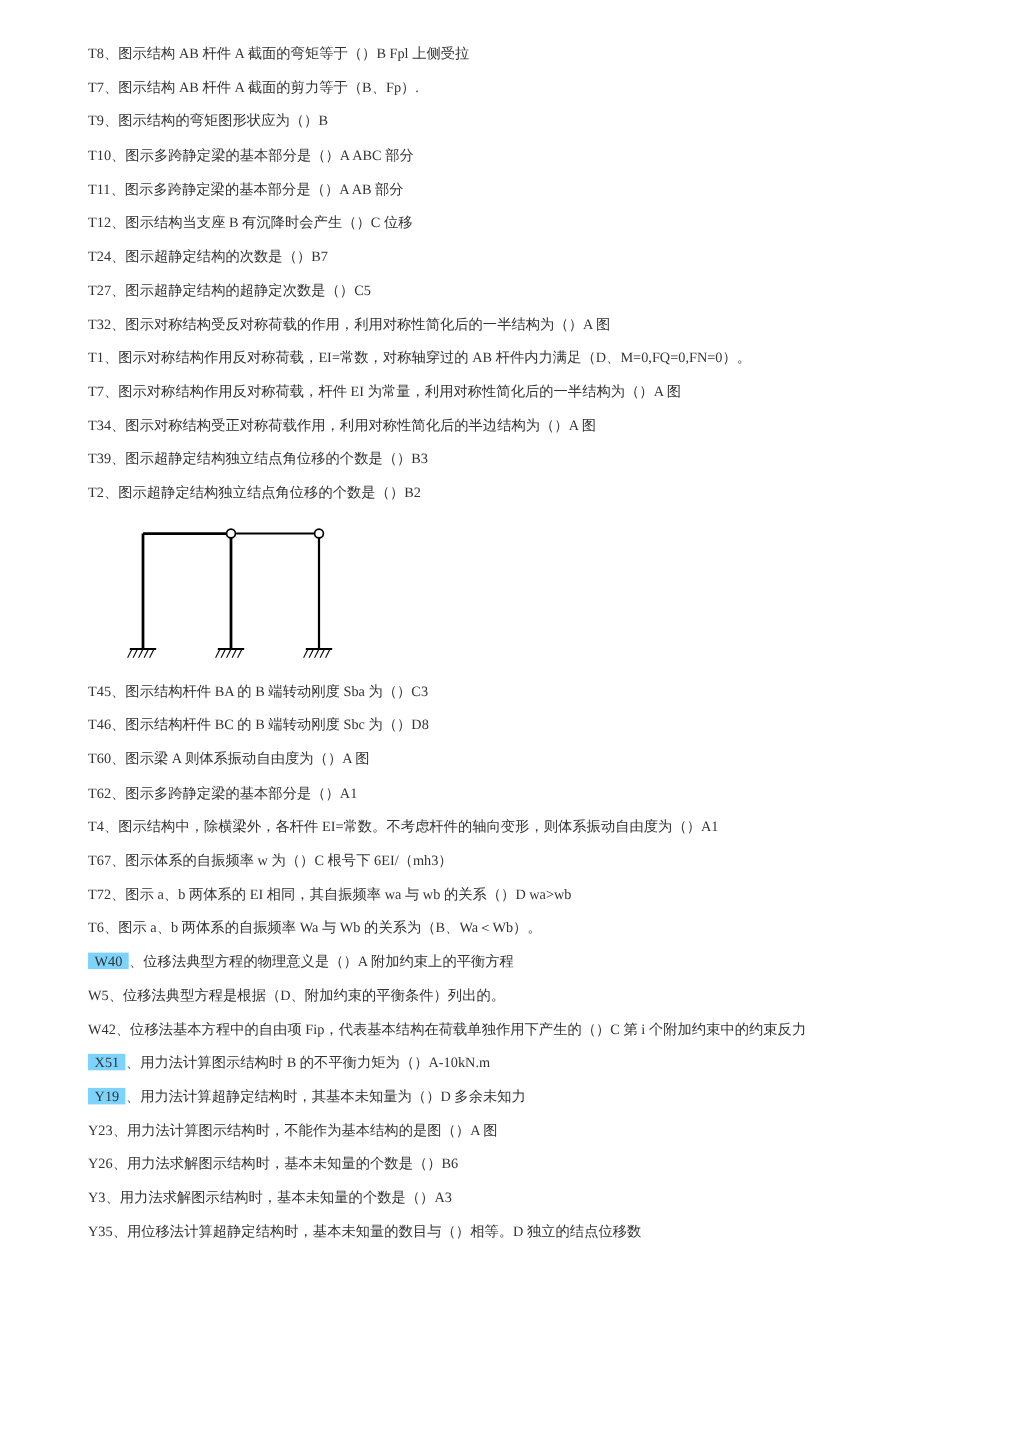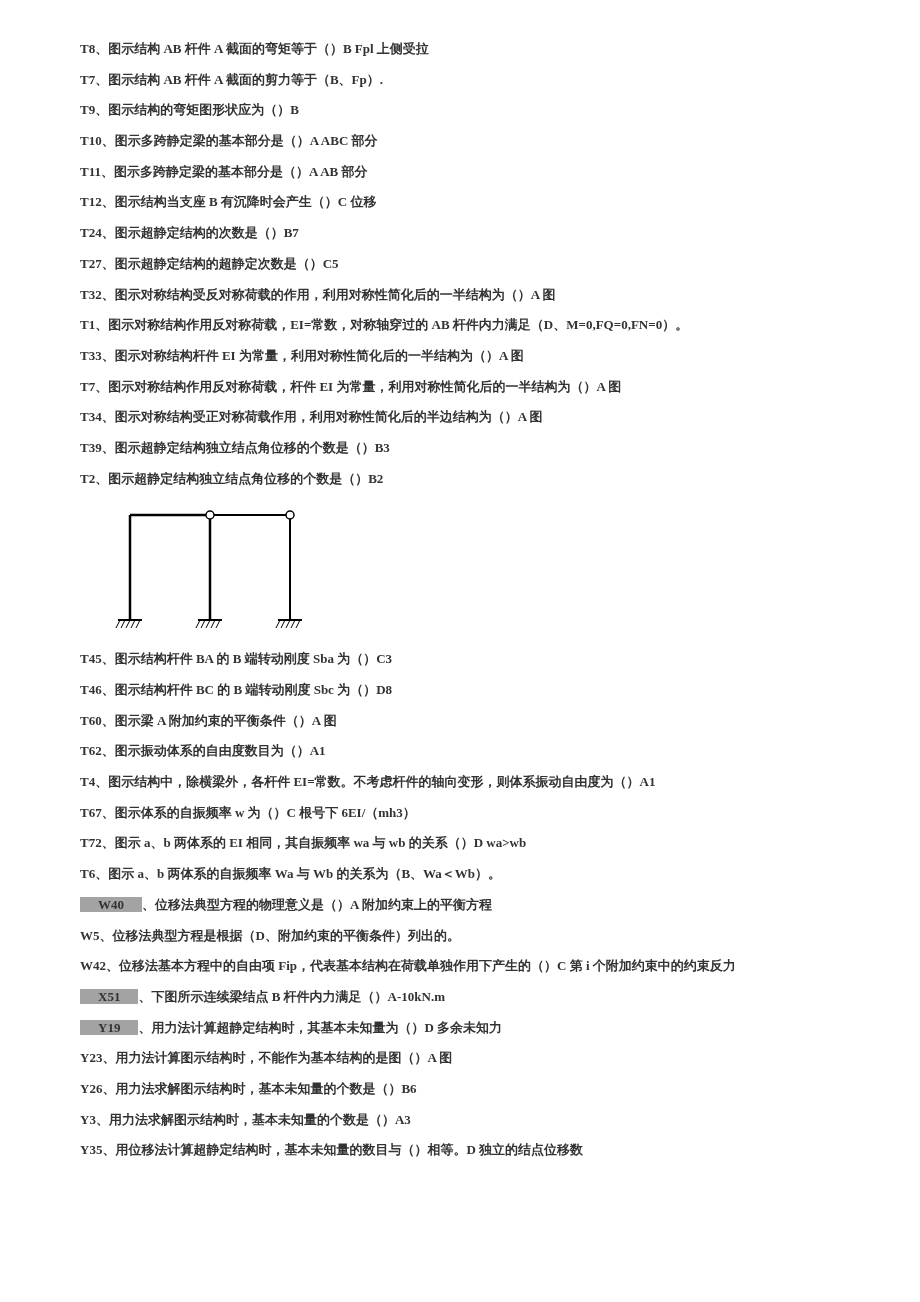--- a/index.html
+++ b/index.html
@@ -12,26 +12,25 @@
       background: #ffffff;
       font-family: "SimSun", "宋体", serif;
       font-size: 13px;
       color: #333333;
       padding: 40px 80px 40px 80px;
       line-height: 1.4;
     }
     .line {
       margin-bottom: 12.5px;
       white-space: nowrap;
-      font-weight: bold;
     }
     .highlight {
       display: inline;
-      background: #a3a3a3;
-      padding: 0 18px;
+      background: #7dd3fc;
+      padding: 0 6px;
     }
     .diagram {
       margin: 10px 0 15px 30px;
       width: 200px;
       height: 135px;
     }
   </style>
 </head>
 <body>
 
@@ -39,21 +38,20 @@
     <div class="line">T8、图示结构 AB 杆件 A 截面的弯矩等于（）B  Fpl 上侧受拉</div>
     <div class="line">T7、图示结构 AB 杆件 A 截面的剪力等于（B、Fp）.</div>
     <div class="line">T9、图示结构的弯矩图形状应为（）B</div>
     <div class="line">T10、图示多跨静定梁的基本部分是（）A   ABC 部分</div>
     <div class="line">T11、图示多跨静定梁的基本部分是（）A   AB 部分</div>
     <div class="line">T12、图示结构当支座 B 有沉降时会产生（）C 位移</div>
     <div class="line">T24、图示超静定结构的次数是（）B7</div>
     <div class="line">T27、图示超静定结构的超静定次数是（）C5</div>
     <div class="line">T32、图示对称结构受反对称荷载的作用，利用对称性简化后的一半结构为（）A 图</div>
     <div class="line">T1、图示对称结构作用反对称荷载，EI=常数，对称轴穿过的 AB 杆件内力满足（D、M=0,FQ=0,FN=0）。</div>
-    <div class="line">T33、图示对称结构杆件 EI 为常量，利用对称性简化后的一半结构为（）A 图</div>
     <div class="line">T7、图示对称结构作用反对称荷载，杆件 EI 为常量，利用对称性简化后的一半结构为（）A 图</div>
     <div class="line">T34、图示对称结构受正对称荷载作用，利用对称性简化后的半边结构为（）A 图</div>
     <div class="line">T39、图示超静定结构独立结点角位移的个数是（）B3</div>
     <div class="line">T2、图示超静定结构独立结点角位移的个数是（）B2</div>
     <div class="diagram">
 <svg viewBox="0 0 200 135" width="200" height="135">
   <line x1="20" y1="15" x2="20" y2="120" stroke="#000" stroke-width="2.5"></line>
   <line x1="20" y1="15" x2="100" y2="15" stroke="#000" stroke-width="2.5"></line>
   <line x1="100" y1="15" x2="100" y2="120" stroke="#000" stroke-width="2.5"></line>
   <line x1="100" y1="15" x2="180" y2="15" stroke="#000" stroke-width="2"></line>
@@ -81,28 +79,28 @@
     <line x1="168" y1="120" x2="192" y2="120" stroke-width="2"></line>
     <line x1="170" y1="120" x2="166" y2="128"></line>
     <line x1="175" y1="120" x2="171" y2="128"></line>
     <line x1="180" y1="120" x2="176" y2="128"></line>
     <line x1="185" y1="120" x2="181" y2="128"></line>
     <line x1="190" y1="120" x2="186" y2="128"></line>
   </g>
 </svg></div>
     <div class="line">T45、图示结构杆件 BA 的 B 端转动刚度 Sba 为（）C3</div>
     <div class="line">T46、图示结构杆件 BC 的 B 端转动刚度 Sbc 为（）D8</div>
-    <div class="line">T60、图示梁 A 附加约束的平衡条件（）A 图</div>
-    <div class="line">T62、图示振动体系的自由度数目为（）A1</div>
+    <div class="line">T60、图示梁 A 则体系振动自由度为（）A 图</div>
+    <div class="line">T62、图示多跨静定梁的基本部分是（）A1</div>
     <div class="line">T4、图示结构中，除横梁外，各杆件 EI=常数。不考虑杆件的轴向变形，则体系振动自由度为（）A1</div>
     <div class="line">T67、图示体系的自振频率 w 为（）C 根号下 6EI/（mh3）</div>
     <div class="line">T72、图示 a、b 两体系的 EI 相同，其自振频率 wa 与 wb 的关系（）D  wa&gt;wb</div>
     <div class="line">T6、图示 a、b 两体系的自振频率 Wa 与 Wb 的关系为（B、Wa＜Wb）。</div>
     <div class="line"><span class="highlight">W40</span><span>、位移法典型方程的物理意义是（）A 附加约束上的平衡方程</span></div>
     <div class="line">W5、位移法典型方程是根据（D、附加约束的平衡条件）列出的。</div>
     <div class="line">W42、位移法基本方程中的自由项 Fip，代表基本结构在荷载单独作用下产生的（）C 第 i 个附加约束中的约束反力</div>
-    <div class="line"><span class="highlight">X51</span><span>、下图所示连续梁结点 B 杆件内力满足（）A-10kN.m</span></div>
+    <div class="line"><span class="highlight">X51</span><span>、用力法计算图示结构时 B 的不平衡力矩为（）A-10kN.m</span></div>
     <div class="line"><span class="highlight">Y19</span><span>、用力法计算超静定结构时，其基本未知量为（）D 多余未知力</span></div>
     <div class="line">Y23、用力法计算图示结构时，不能作为基本结构的是图（）A 图</div>
     <div class="line">Y26、用力法求解图示结构时，基本未知量的个数是（）B6</div>
     <div class="line">Y3、用力法求解图示结构时，基本未知量的个数是（）A3</div>
     <div class="line">Y35、用位移法计算超静定结构时，基本未知量的数目与（）相等。D 独立的结点位移数</div>
   </div>
 
 </body></html>

